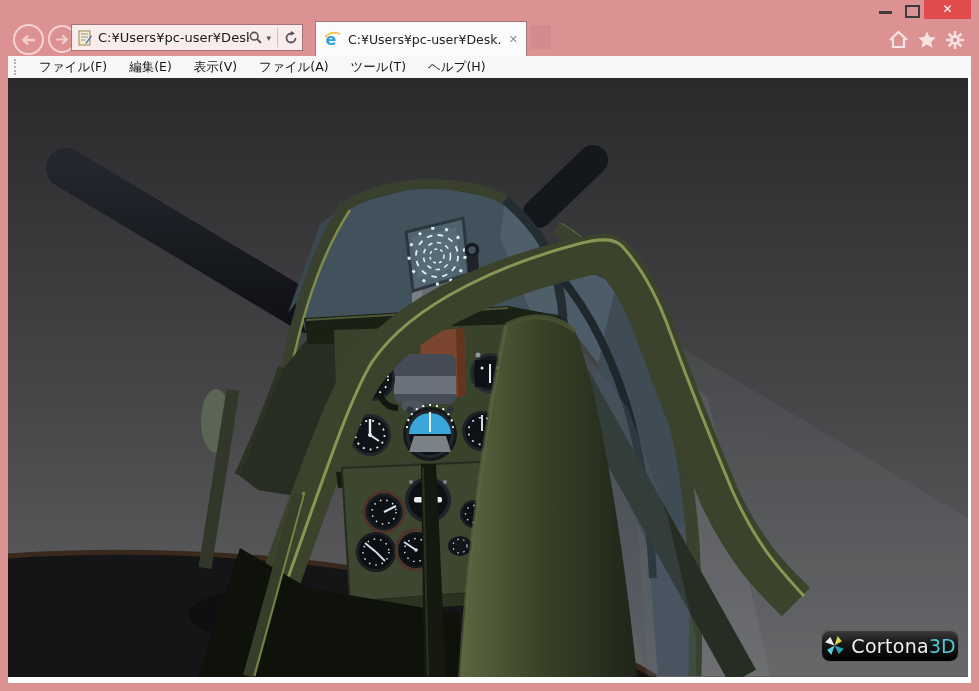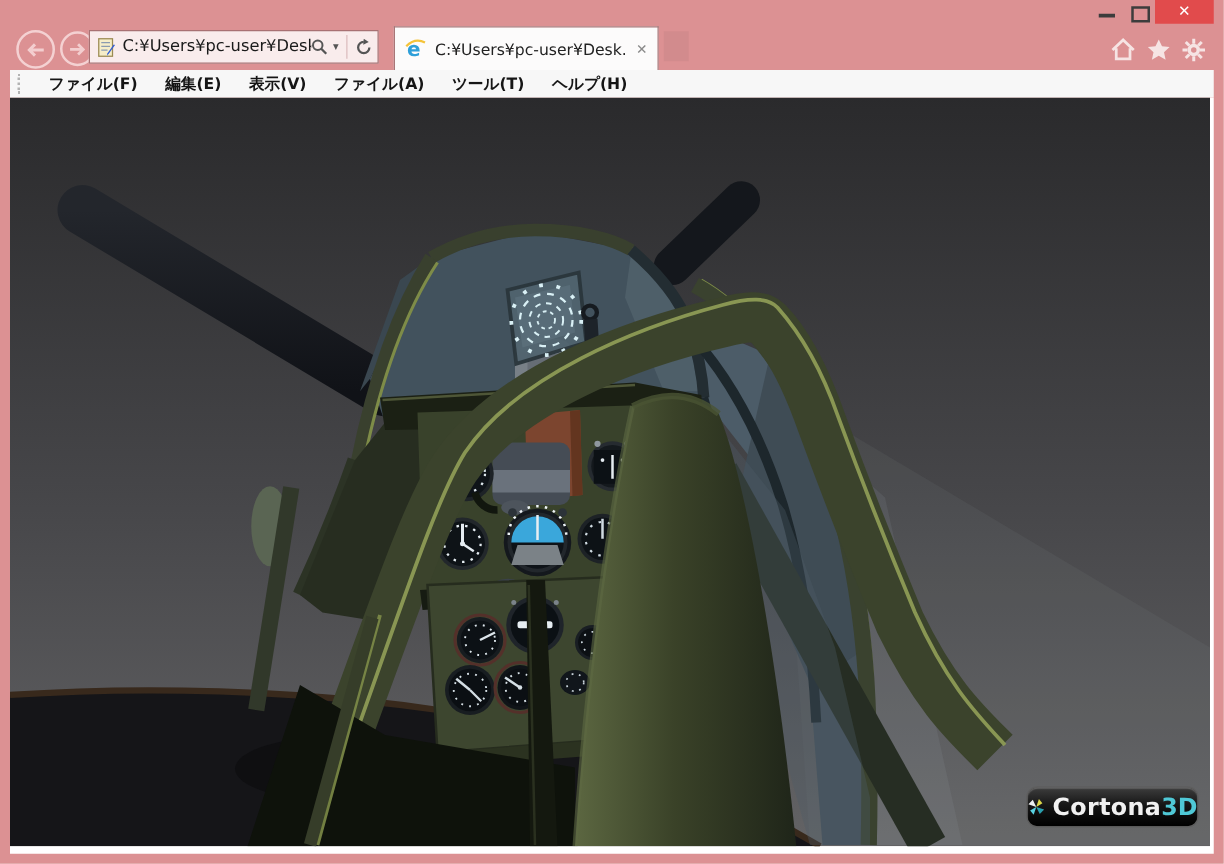--- a/index.html
+++ b/index.html
@@ -23,23 +23,23 @@
   .divider{width:1px;height:19px;background:#dcbcbd;margin:0 2px;}
   .tab{position:absolute;left:315px;top:3px;width:212px;height:35px;background:#fcfbfb;border:1px solid #a87678;border-bottom:none;
     box-sizing:border-box;display:flex;align-items:center;padding:0 8px;gap:7px;}
   .tab-title{flex:1;font-size:12.5px;color:#222;white-space:nowrap;overflow:hidden;}
   .tab-close{font-size:11px;color:#8a8a8a;cursor:default;}
   .newtab{position:absolute;left:531px;top:7px;width:20px;height:24px;background:#d28b8d;}
   .nav-right-icon{position:absolute;top:12px;}
   
   .menubar{position:absolute;top:56px;left:8px;width:963px;height:22px;background:#f7f7f7;display:flex;align-items:center;padding-left:20px;box-sizing:border-box;}
   .menubar .grip{position:absolute;left:6px;top:3px;height:16px;width:3px;border-left:2px dotted #b3b3b3;}
-  .menu-item{font-size:12.5px;color:#151515;padding:0 11px;white-space:nowrap;font-weight:bold;}
-  
-  .content{position:absolute;top:78px;left:8px;width:963px;height:605px;background:#ffffff;font-weight:bold;}
+  .menu-item{font-size:12.5px;color:#151515;padding:0 11px;white-space:nowrap;}
+  
+  .content{position:absolute;top:78px;left:8px;width:963px;height:605px;background:#ffffff;}
   .scene{position:absolute;top:0;left:0;display:block;}
   
   .badge{position:absolute;left:813px;top:551px;width:138px;height:33px;border-radius:9px;
     background:linear-gradient(180deg,#3d3d3d 0%,#161616 45%,#000 100%);
     border:1px solid #5e5e5e;box-shadow:inset 0 1px 1px rgba(255,255,255,.22);
     display:flex;align-items:center;justify-content:center;gap:6px;box-sizing:border-box;}
   .badge-text{font-size:19px;color:#f1f1f1;letter-spacing:.3px;}
   .badge-suffix{font-size:19px;color:var(--badge_teal,#4fc8d6);}
 </style>
 </head>

